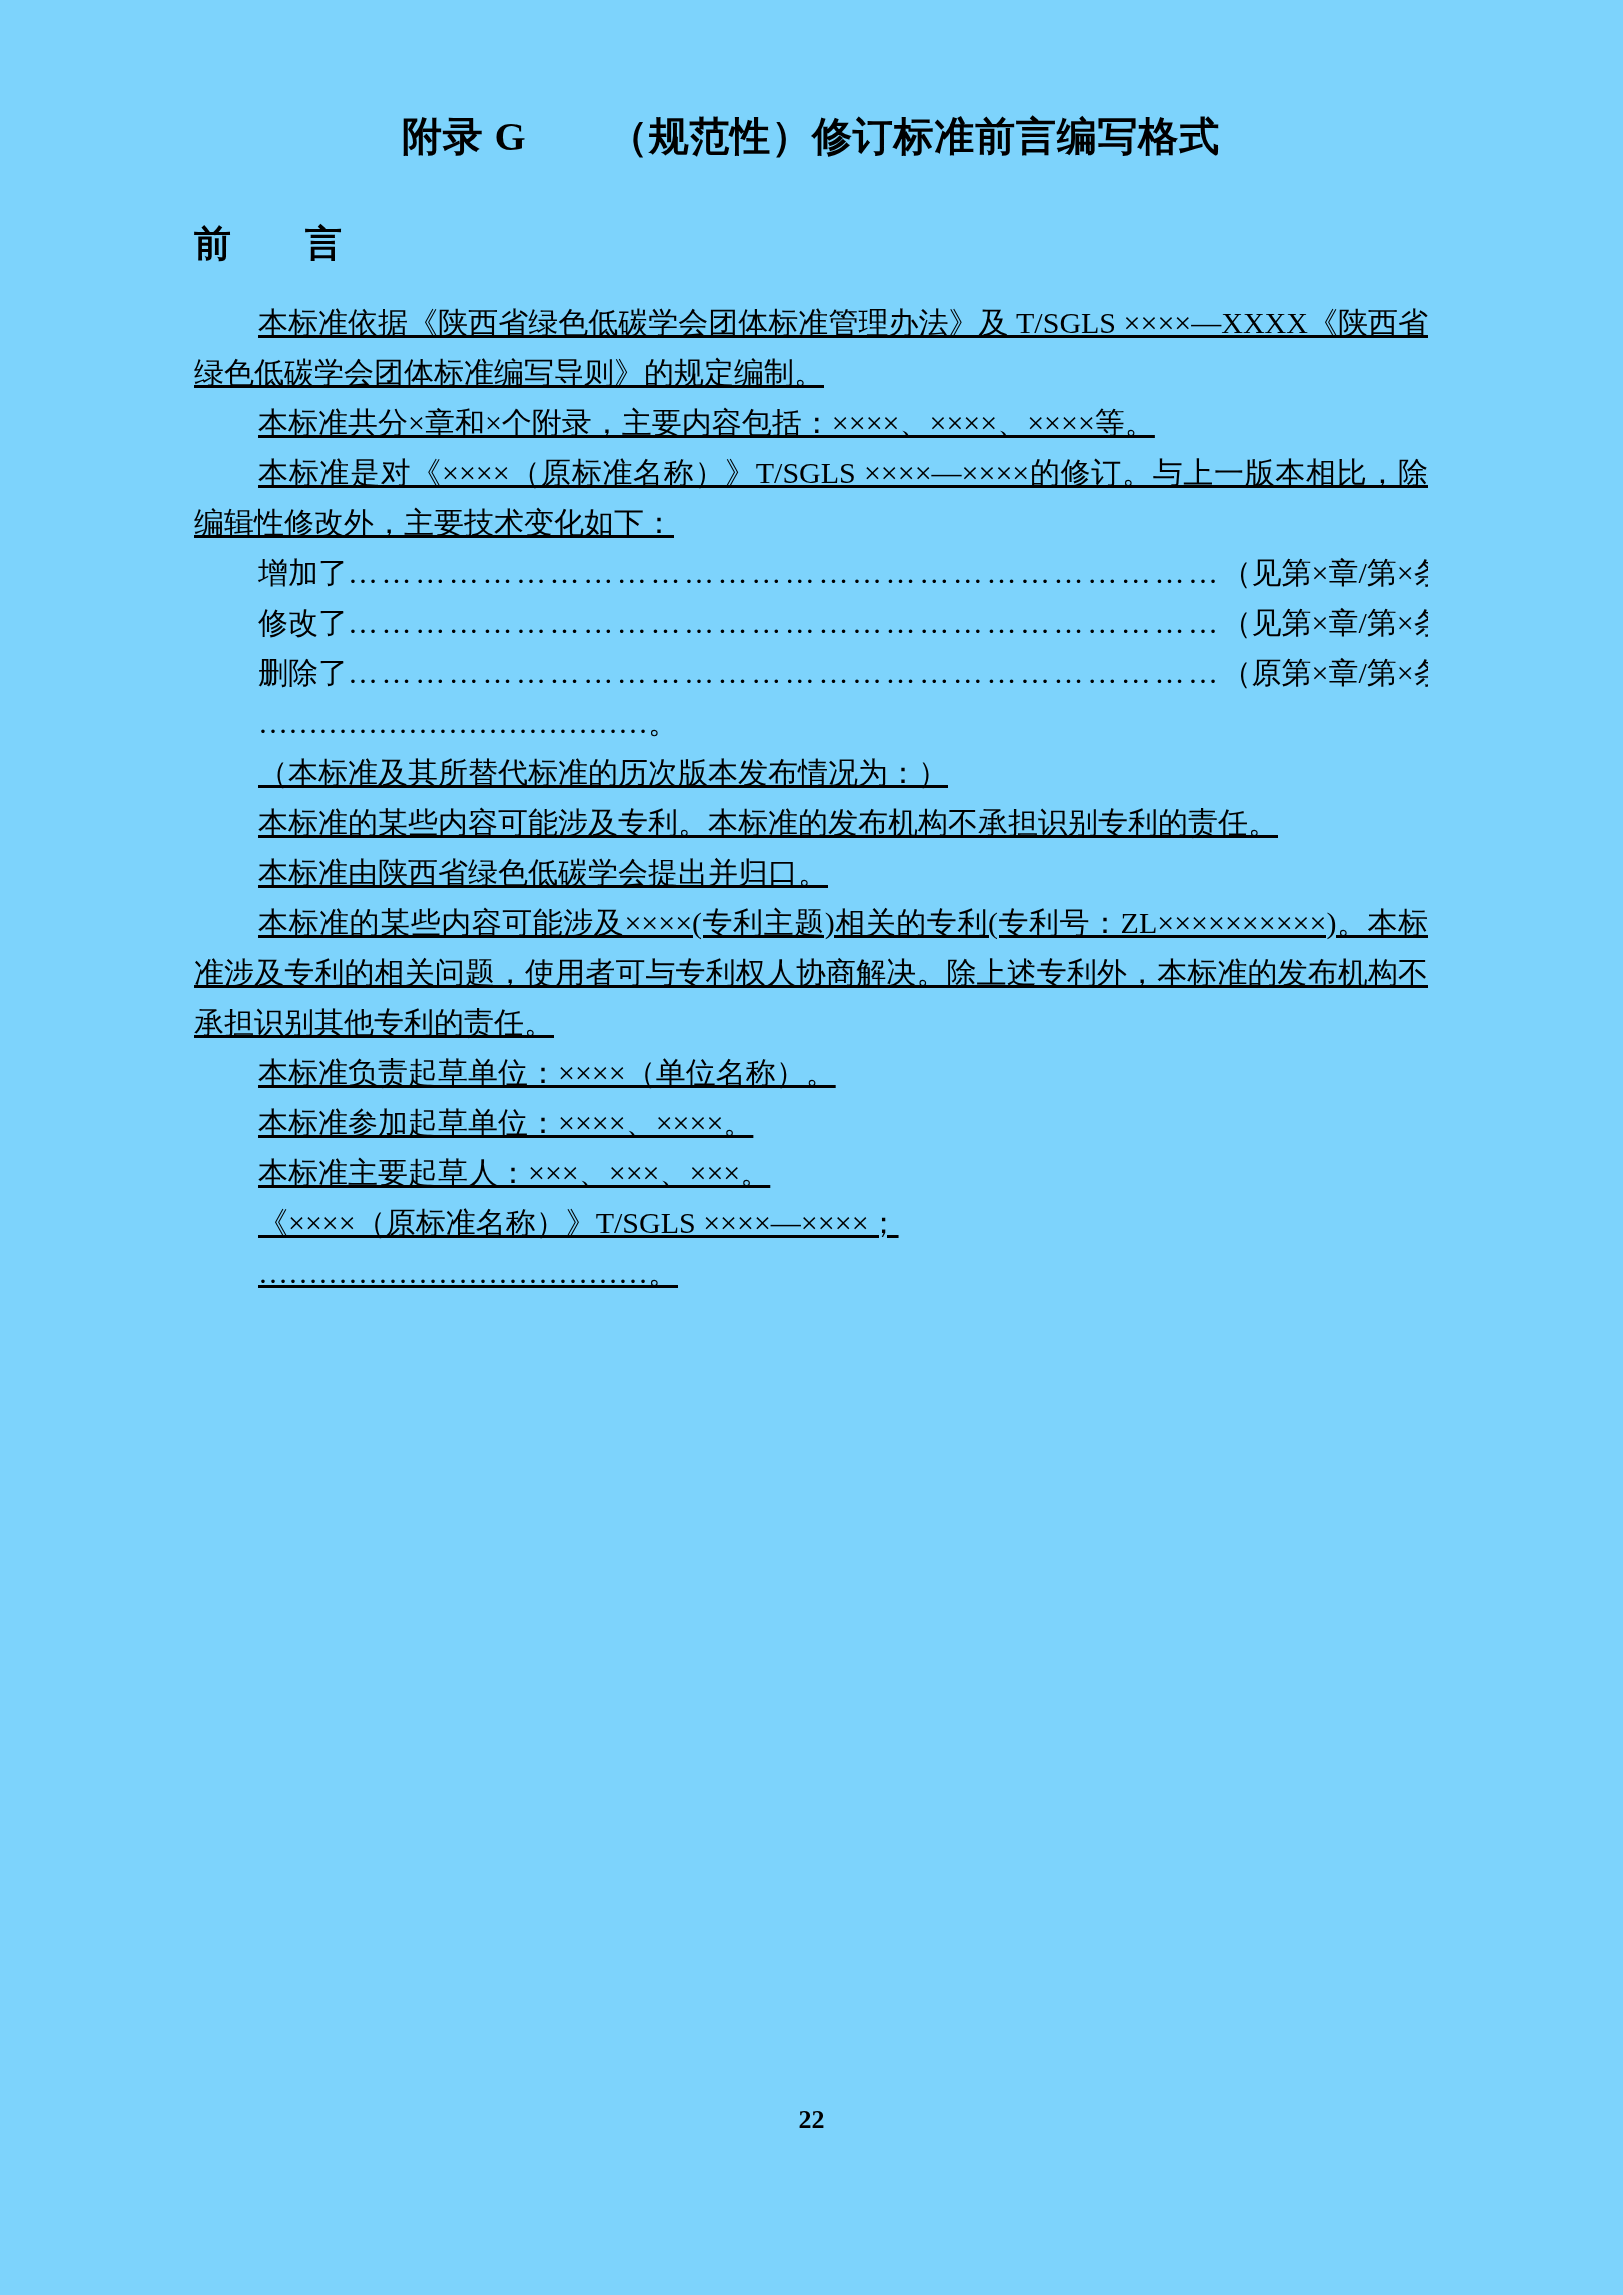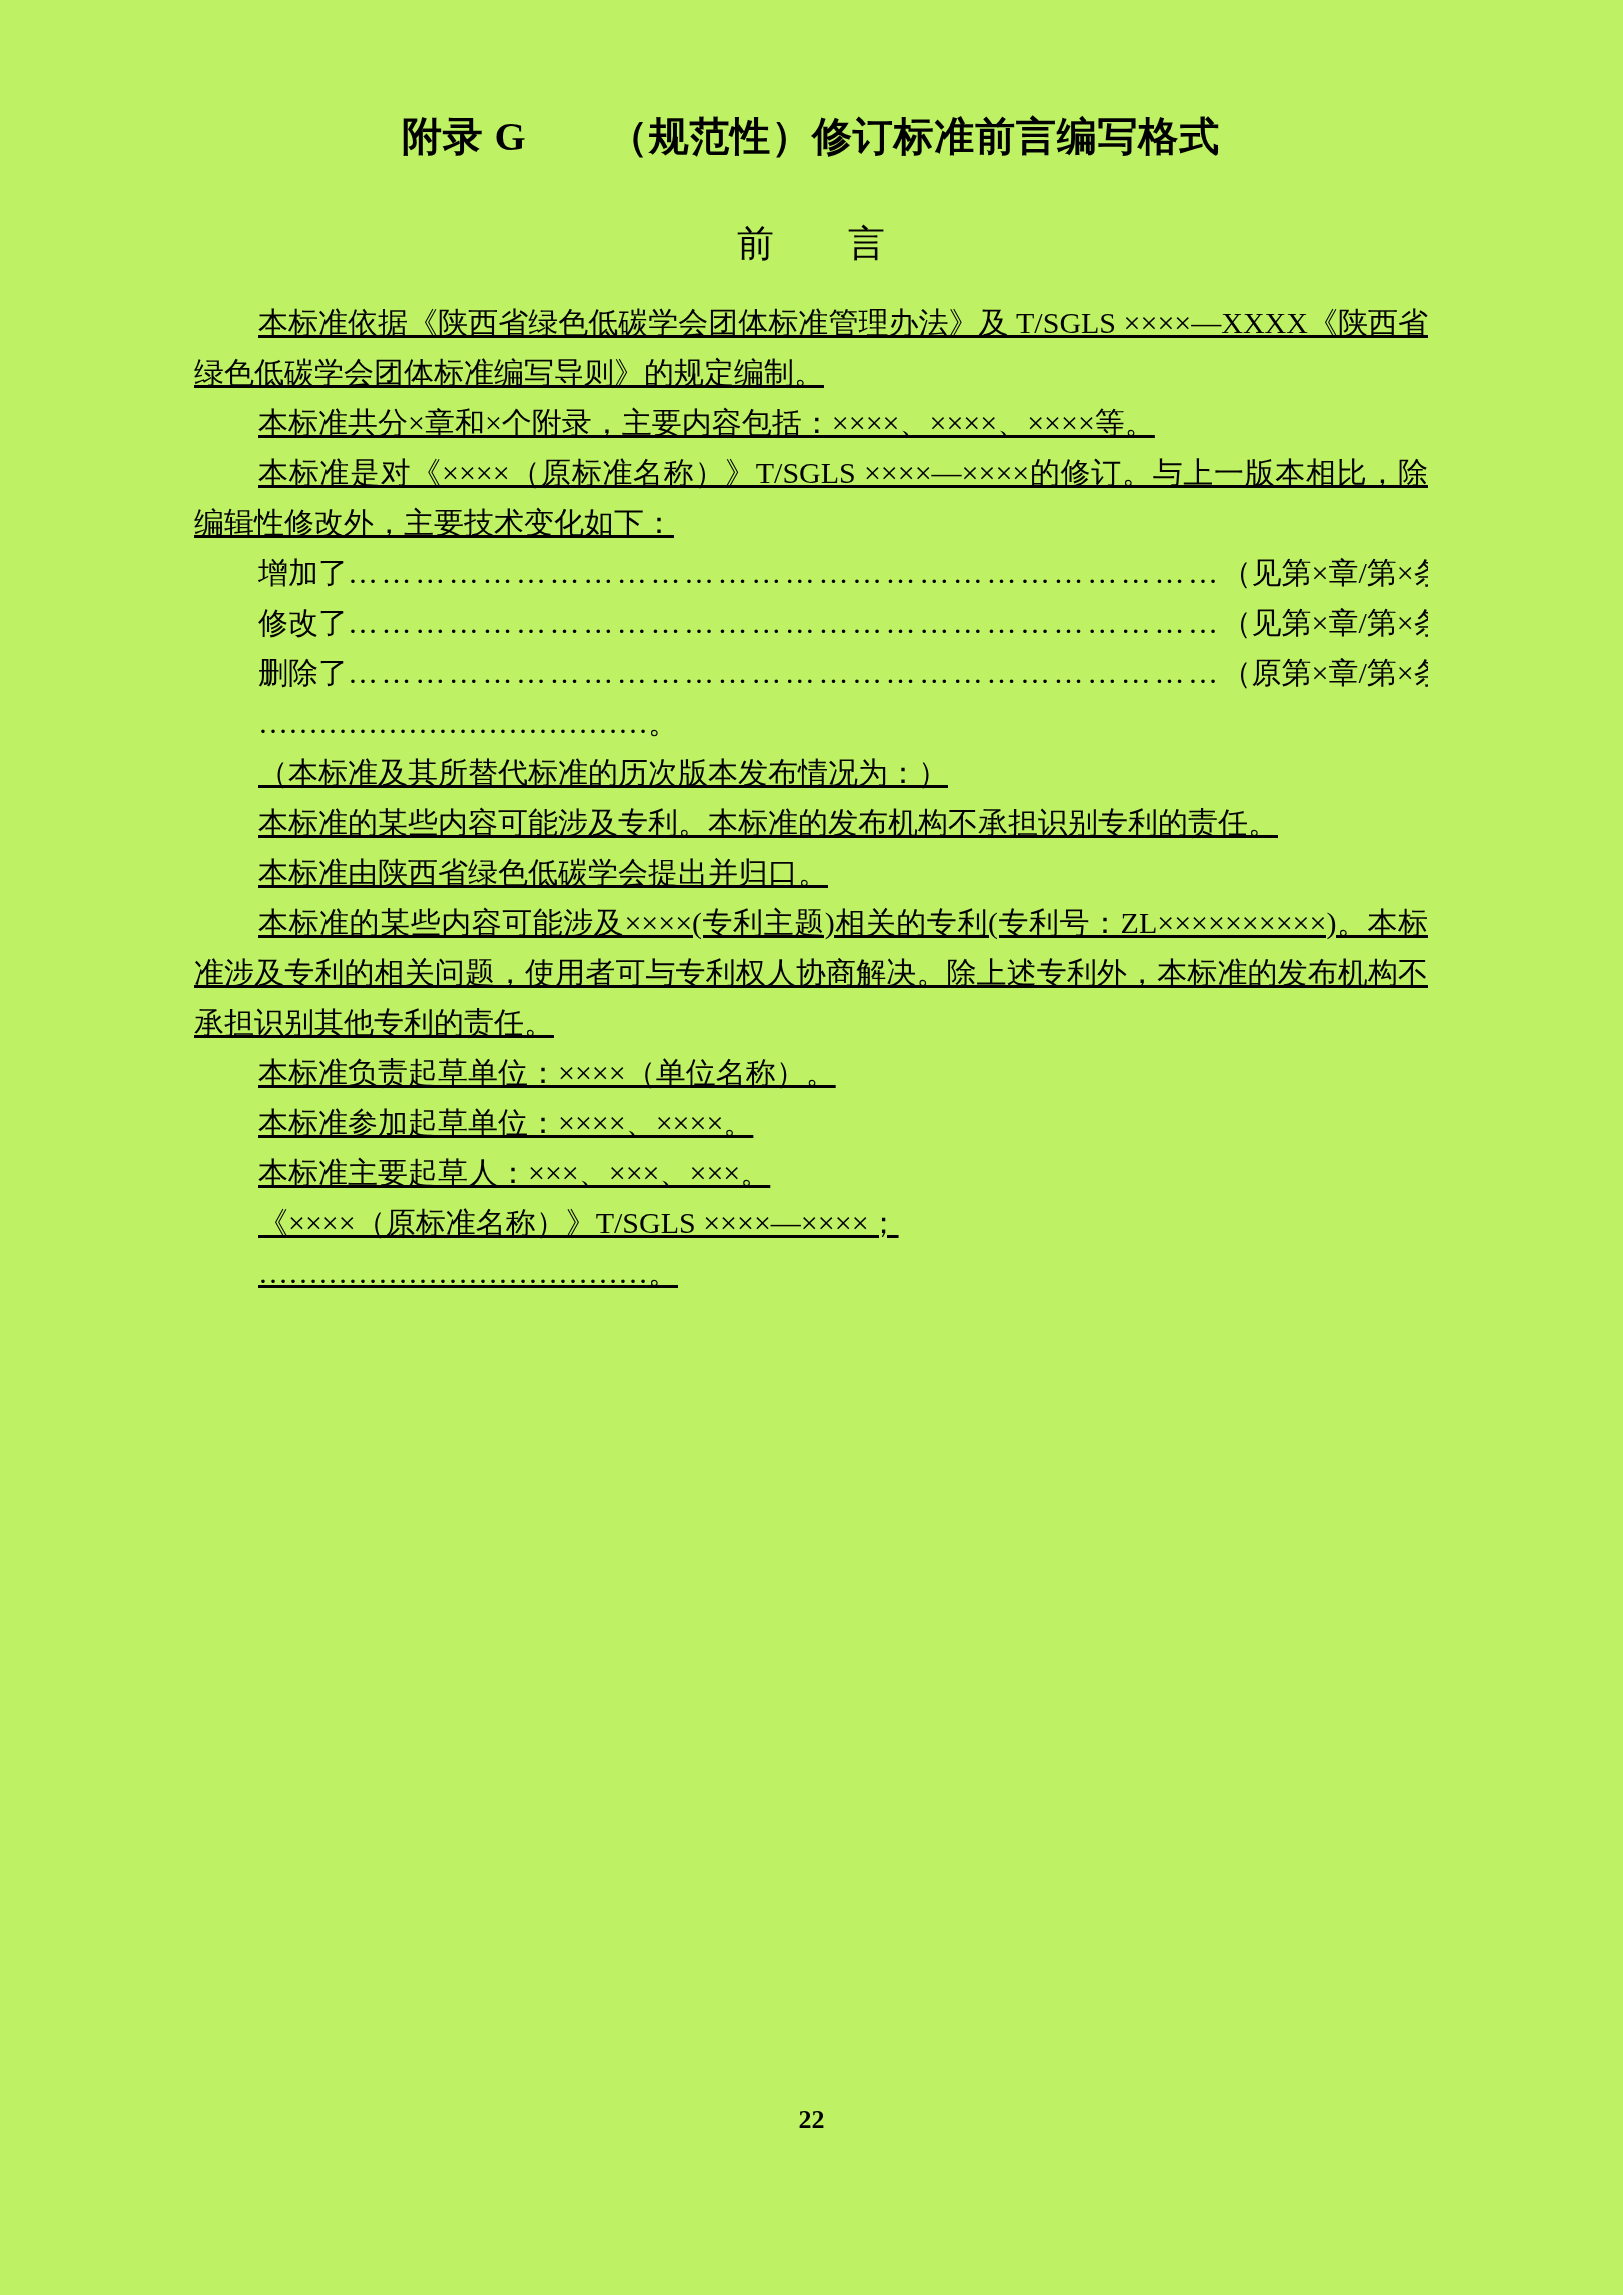--- a/index.html
+++ b/index.html
@@ -8,21 +8,21 @@
     background: #ffffff;
   }
   body {
     font-family: "Liberation Serif", "DejaVu Serif", serif;
     color: #000000;
   }
   .page {
     position: relative;
     width: 1623px;
     height: 2295px;
-    background: #bef264;
+    background: #7dd3fc;
     overflow: hidden;
     box-sizing: border-box;
   }
   .content {
     position: absolute;
     left: 194px;
     top: 0;
     width: 1234px;
   }
 
@@ -33,22 +33,22 @@
     text-align: center;
     margin-top: 115px;
     letter-spacing: 0.02em;
     line-height: 1.1;
     white-space: pre;
   }
 
   
   .foreword-title {
     font-size: 37px;
-    font-weight: normal;
-    text-align: center;
+    font-weight: bold;
+    text-align: left;
     margin-top: 65px;
     line-height: 1.1;
     white-space: pre;
   }
 
   
   .body-block {
     margin-top: 33px;
   }
   p.para {

